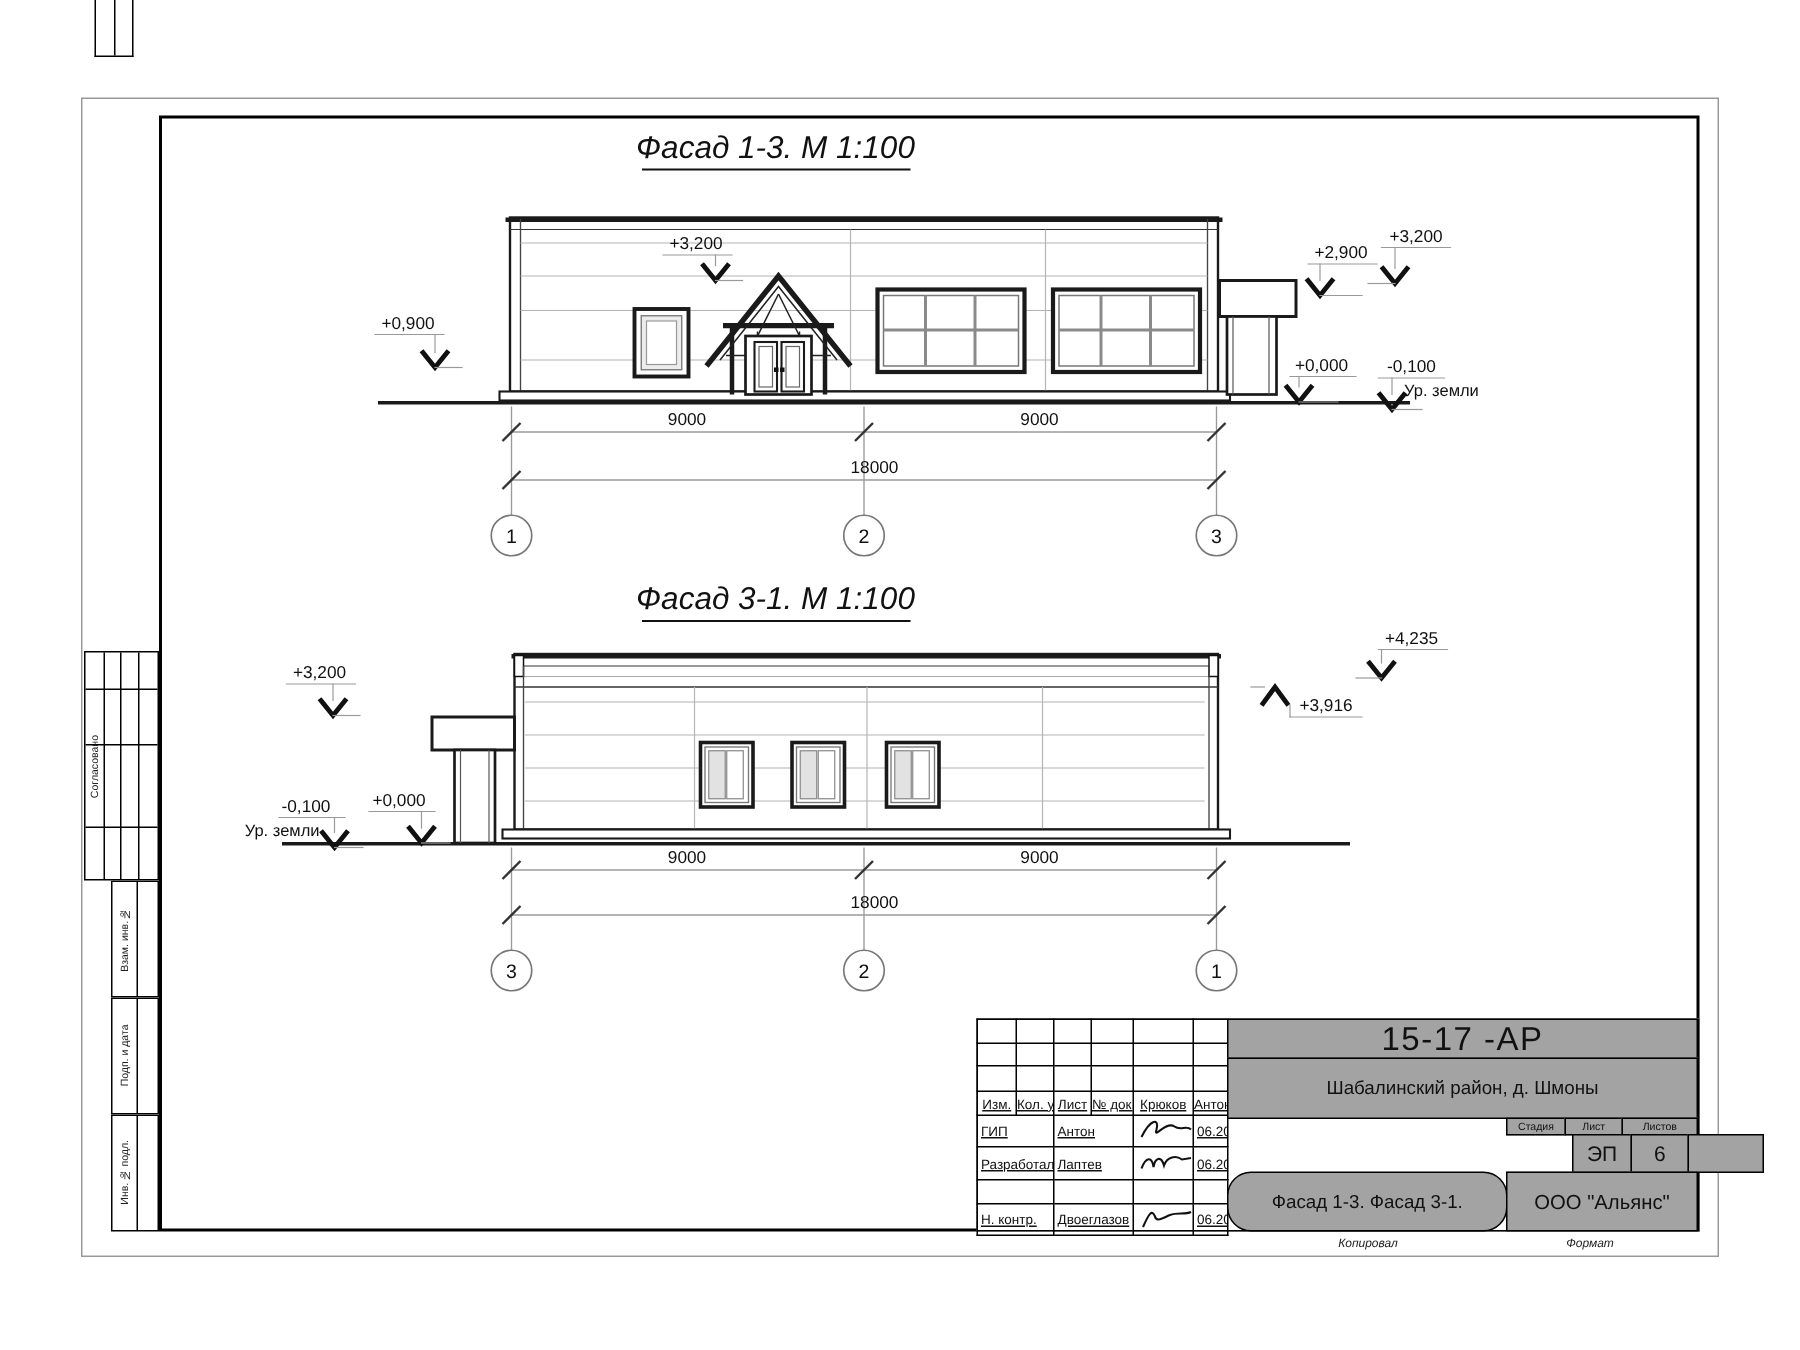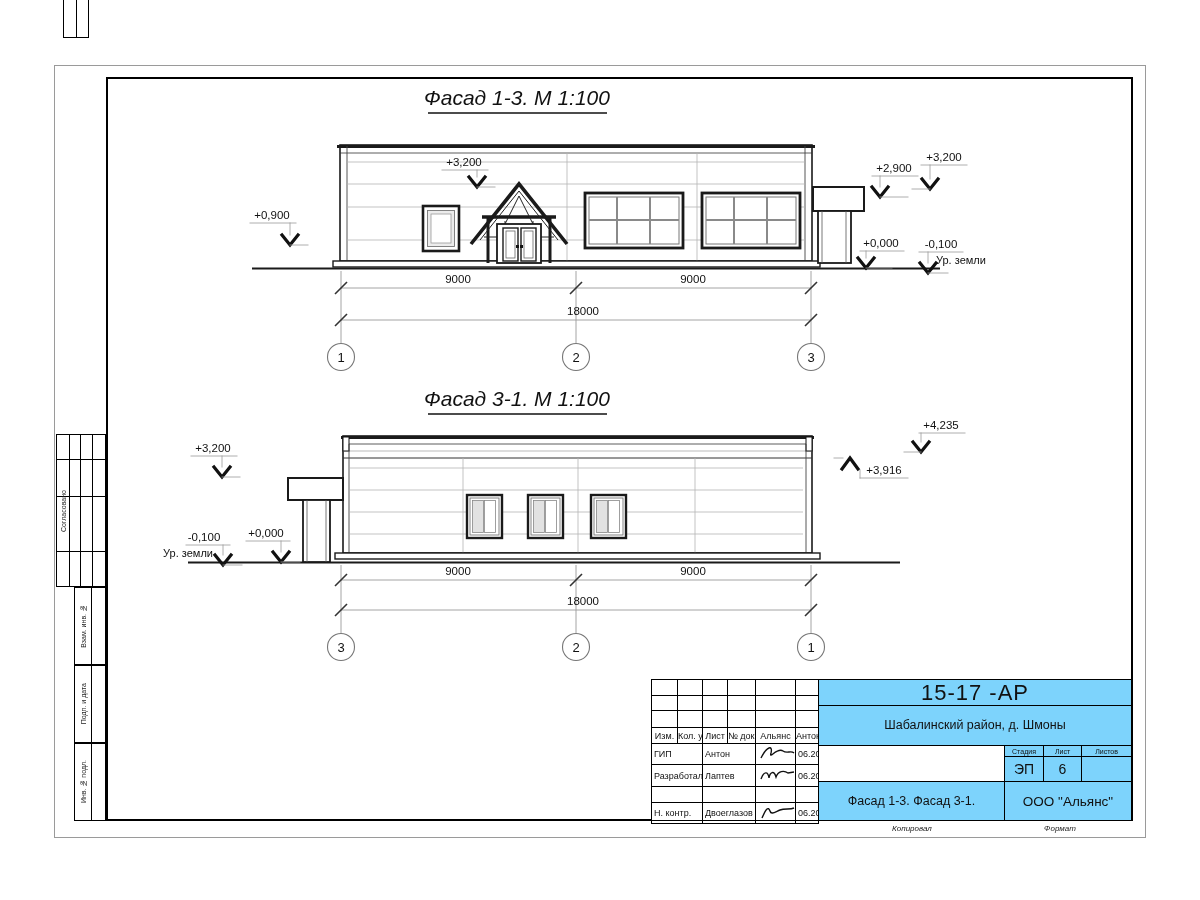--- a/index.html
+++ b/index.html
@@ -15,31 +15,31 @@
   
   .sb{border:1.2px solid #000;background:#fff;}
   .vt{writing-mode:vertical-rl;transform:rotate(180deg);font-size:7px;line-height:1;
       white-space:nowrap;color:#222;display:block;}
   .cellc{display:flex;align-items:center;justify-content:center;}
   .hl{position:absolute;left:0;width:100%;height:1px;background:#000;}
   .vl{position:absolute;top:0;width:1px;height:100%;background:#000;}
   
   #tb{left:651px;top:679px;width:482px;height:142px;border:1.6px solid #000;background:#fff;}
   #tb .cell{position:absolute;box-sizing:border-box;border:1px solid #000;
-            display:flex;align-items:center;justify-content:center;text-align:left;background:#7dd3fc;}
-  table.gost{border-collapse:collapse;table-layout:fixed;}
+            display:flex;align-items:center;justify-content:center;text-align:left;background:#a3a3a3;}
+  table.gost{border-collapse:collapse;table-layout:fixed;text-decoration:underline;}
   table.gost td{border:1px solid #000;padding:0 2px;font-size:9px;overflow:hidden;
                 white-space:nowrap;height:auto;}
   .tiny{font-size:7px;text-align:center;padding:0 !important;}
   #docnum{font-size:22px;letter-spacing:1px;}
   #project{font-size:12.5px;line-height:1.35;}
   #chief{font-size:13.5px;}
-  #drawtitle{font-size:12.5px;}
+  #drawtitle{font-size:12.5px;border-radius:16px;}
   #company{font-size:13.5px;}
-  .stageval{font-size:14px;}
+  .stageval{font-size:14px;margin-left:44px;}
   .footer-lb{position:absolute;font-size:8px;color:#222;text-align:center;font-style:italic;}
   
   svg text{font-family:"Liberation Sans", sans-serif;fill:#111;}
   .t-title{font-size:21px;font-style:italic;}
   .t-dim{font-size:11.5px;}
   .t-mk{font-size:11.5px;}
   .t-ax{font-size:13px;}
   .t-gr{font-size:11px;}
 </style>
 </head>
@@ -388,21 +388,21 @@
             <td></td>
             <td></td>
             <td></td>
             <td></td>
           </tr>
       <tr style="height:16px">
         <td class="tiny">Изм.</td>
         <td class="tiny">Кол. уч.</td>
         <td class="tiny">Лист</td>
         <td class="tiny">№ док.</td>
-        <td class="tiny">Альянс</td>
+        <td class="tiny">Крюков</td>
         <td class="tiny">Антон</td>
       </tr>
       <tr style="height:20px">
         <td colspan="2">ГИП</td>
         <td colspan="2">Антон</td>
         <td>
           <svg width="38" height="18" viewBox="0 0 38 18">
                 <path d="M3,14 C9,2 15,1 13,9 C11,16 19,3 25,7 C29,10 33,6 36,9" fill="none" stroke="#111" stroke-width="1.4"></path>
               </svg>
         </td>

